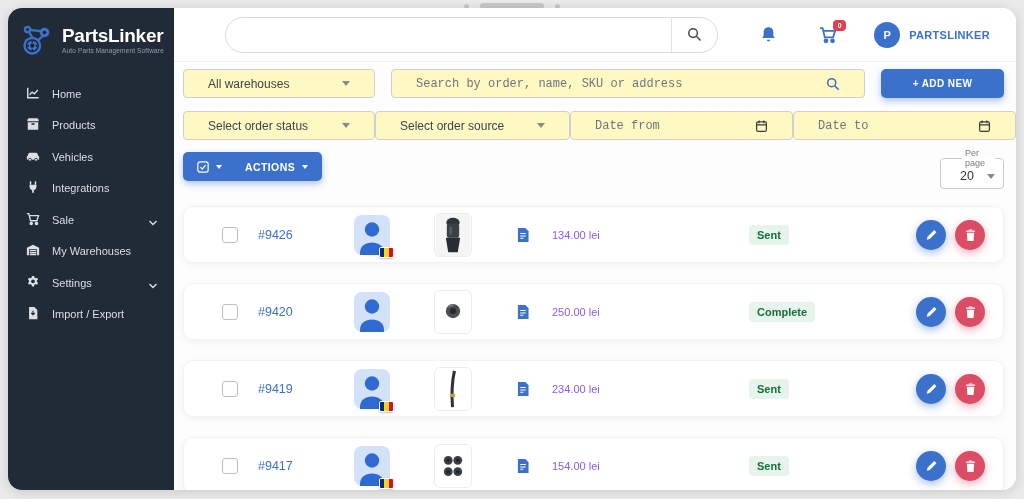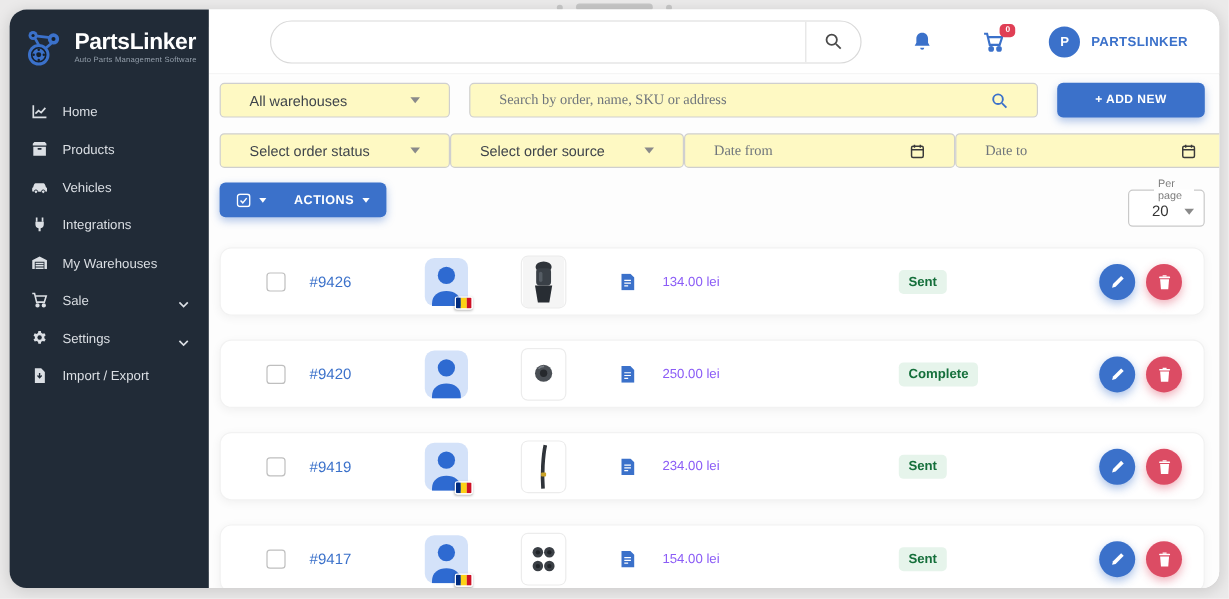--- a/index.html
+++ b/index.html
@@ -55,21 +55,21 @@
     background:#fdfdfd; border-radius:0 0 14px 0; padding:6px 12px 0 9px; overflow:hidden; }
 
   .filters-row1 { display:grid; grid-template-columns:192px minmax(0,1fr) 123px; gap:16px; }
   .filters-row2 { display:grid; grid-template-columns:192px 195px 1fr 1fr; gap:0; margin-top:13px; }
   .field { height:29px; border:1px solid #cfcfcf; border-radius:4px; background:#fef9c3;
     display:flex; align-items:center; padding:0 24px; font-size:12px; color:#3f444b; cursor:pointer; }
   .field .caret { margin-left:auto; }
   .caret { width:0; height:0; border-left:4px solid transparent; border-right:4px solid transparent;
     border-top:5px solid #8a8a8a; }
   .field input { border:none; outline:none; flex:1; font-size:12px; color:#3f444b;
-    font-family:Liberation Serif, serif; background:transparent; }
+    font-family:Liberation Mono, monospace; background:transparent; }
   .field input::placeholder { color:#6f757c; opacity:1; }
   .field .trail-ico { margin-left:8px; display:flex; }
   .btn-primary { height:29px; background:#3b71ca; color:#fff; border:none; border-radius:5px;
     font-size:10px; font-weight:bold; letter-spacing:.4px; cursor:pointer;
     box-shadow:0 3px 7px rgba(59,113,202,.4); font-family:"Liberation Sans", sans-serif; }
 
   .toolbar { margin-top:12px; display:flex; align-items:flex-start; }
   .actions-btn { height:29px; background:#3b71ca; border:none; border-radius:5px; color:#fff;
     display:flex; align-items:center; gap:7px; padding:0 14px; cursor:pointer;
     box-shadow:0 3px 7px rgba(59,113,202,.4); font-family:"Liberation Sans", sans-serif; }
@@ -165,36 +165,36 @@
         <span>Vehicles</span>
       </div>
       <div class="nav-item">
         <svg width="14" height="14" viewBox="0 0 16 16">
             <path d="M5.2 1.5v4M10.8 1.5v4" stroke="currentColor" stroke-width="1.6"></path>
             <path d="M4 5.5h8v2.3a4 4 0 0 1-3 3.9v2.8H7v-2.8a4 4 0 0 1-3-3.9z" fill="currentColor"></path>
           </svg>
         <span>Integrations</span>
       </div>
       <div class="nav-item">
-        <svg width="14" height="14" viewBox="0 0 16 16" fill="currentColor">
-            <path d="M1 14V5.5L8 2l7 3.5V14h-2.4V7H3.4v7z"></path>
-            <path d="M4.2 8h7.6v1.4H4.2zM4.2 10.2h7.6v1.4H4.2zM4.2 12.4h7.6V14H4.2z"></path>
-          </svg>
-        <span>My Warehouses</span>
-      </div>
-      <div class="nav-item">
         <svg width="14" height="14" viewBox="0 0 16 16" fill="none" stroke="currentColor" stroke-width="1.5">
             <path d="M1 1.8h2.2l2 8.2h7.3l1.8-5.8H4"></path>
             <circle cx="6" cy="13.2" r="1.3" fill="currentColor"></circle>
             <circle cx="12" cy="13.2" r="1.3" fill="currentColor"></circle>
           </svg>
         <span>Sale</span>
         <svg class="nav-chevron" width="9" height="6" viewBox="0 0 9 6" fill="none" stroke="currentColor" stroke-width="1.4">
             <path d="M1 1l3.5 3.5L8 1"></path>
           </svg>
+      </div>
+      <div class="nav-item">
+        <svg width="14" height="14" viewBox="0 0 16 16" fill="currentColor">
+            <path d="M1 14V5.5L8 2l7 3.5V14h-2.4V7H3.4v7z"></path>
+            <path d="M4.2 8h7.6v1.4H4.2zM4.2 10.2h7.6v1.4H4.2zM4.2 12.4h7.6V14H4.2z"></path>
+          </svg>
+        <span>My Warehouses</span>
       </div>
       <div class="nav-item">
         <svg width="14" height="14" viewBox="0 0 16 16" fill="currentColor">
             <path d="M6.8 1h2.4l.3 1.7 1.5.9 1.6-.6 1.2 2-1.3 1.2v1.6l1.3 1.2-1.2 2-1.6-.6-1.5.9-.3 1.7H6.8l-.3-1.7-1.5-.9-1.6.6-1.2-2L3.5 8V6.4L2.2 5.2l1.2-2 1.6.6 1.5-.9z"></path>
             <circle cx="8" cy="7.2" r="2.1" fill="#212b37"></circle>
           </svg>
         <span>Settings</span>
         <svg class="nav-chevron" width="9" height="6" viewBox="0 0 9 6" fill="none" stroke="currentColor" stroke-width="1.4">
             <path d="M1 1l3.5 3.5L8 1"></path>
           </svg>

